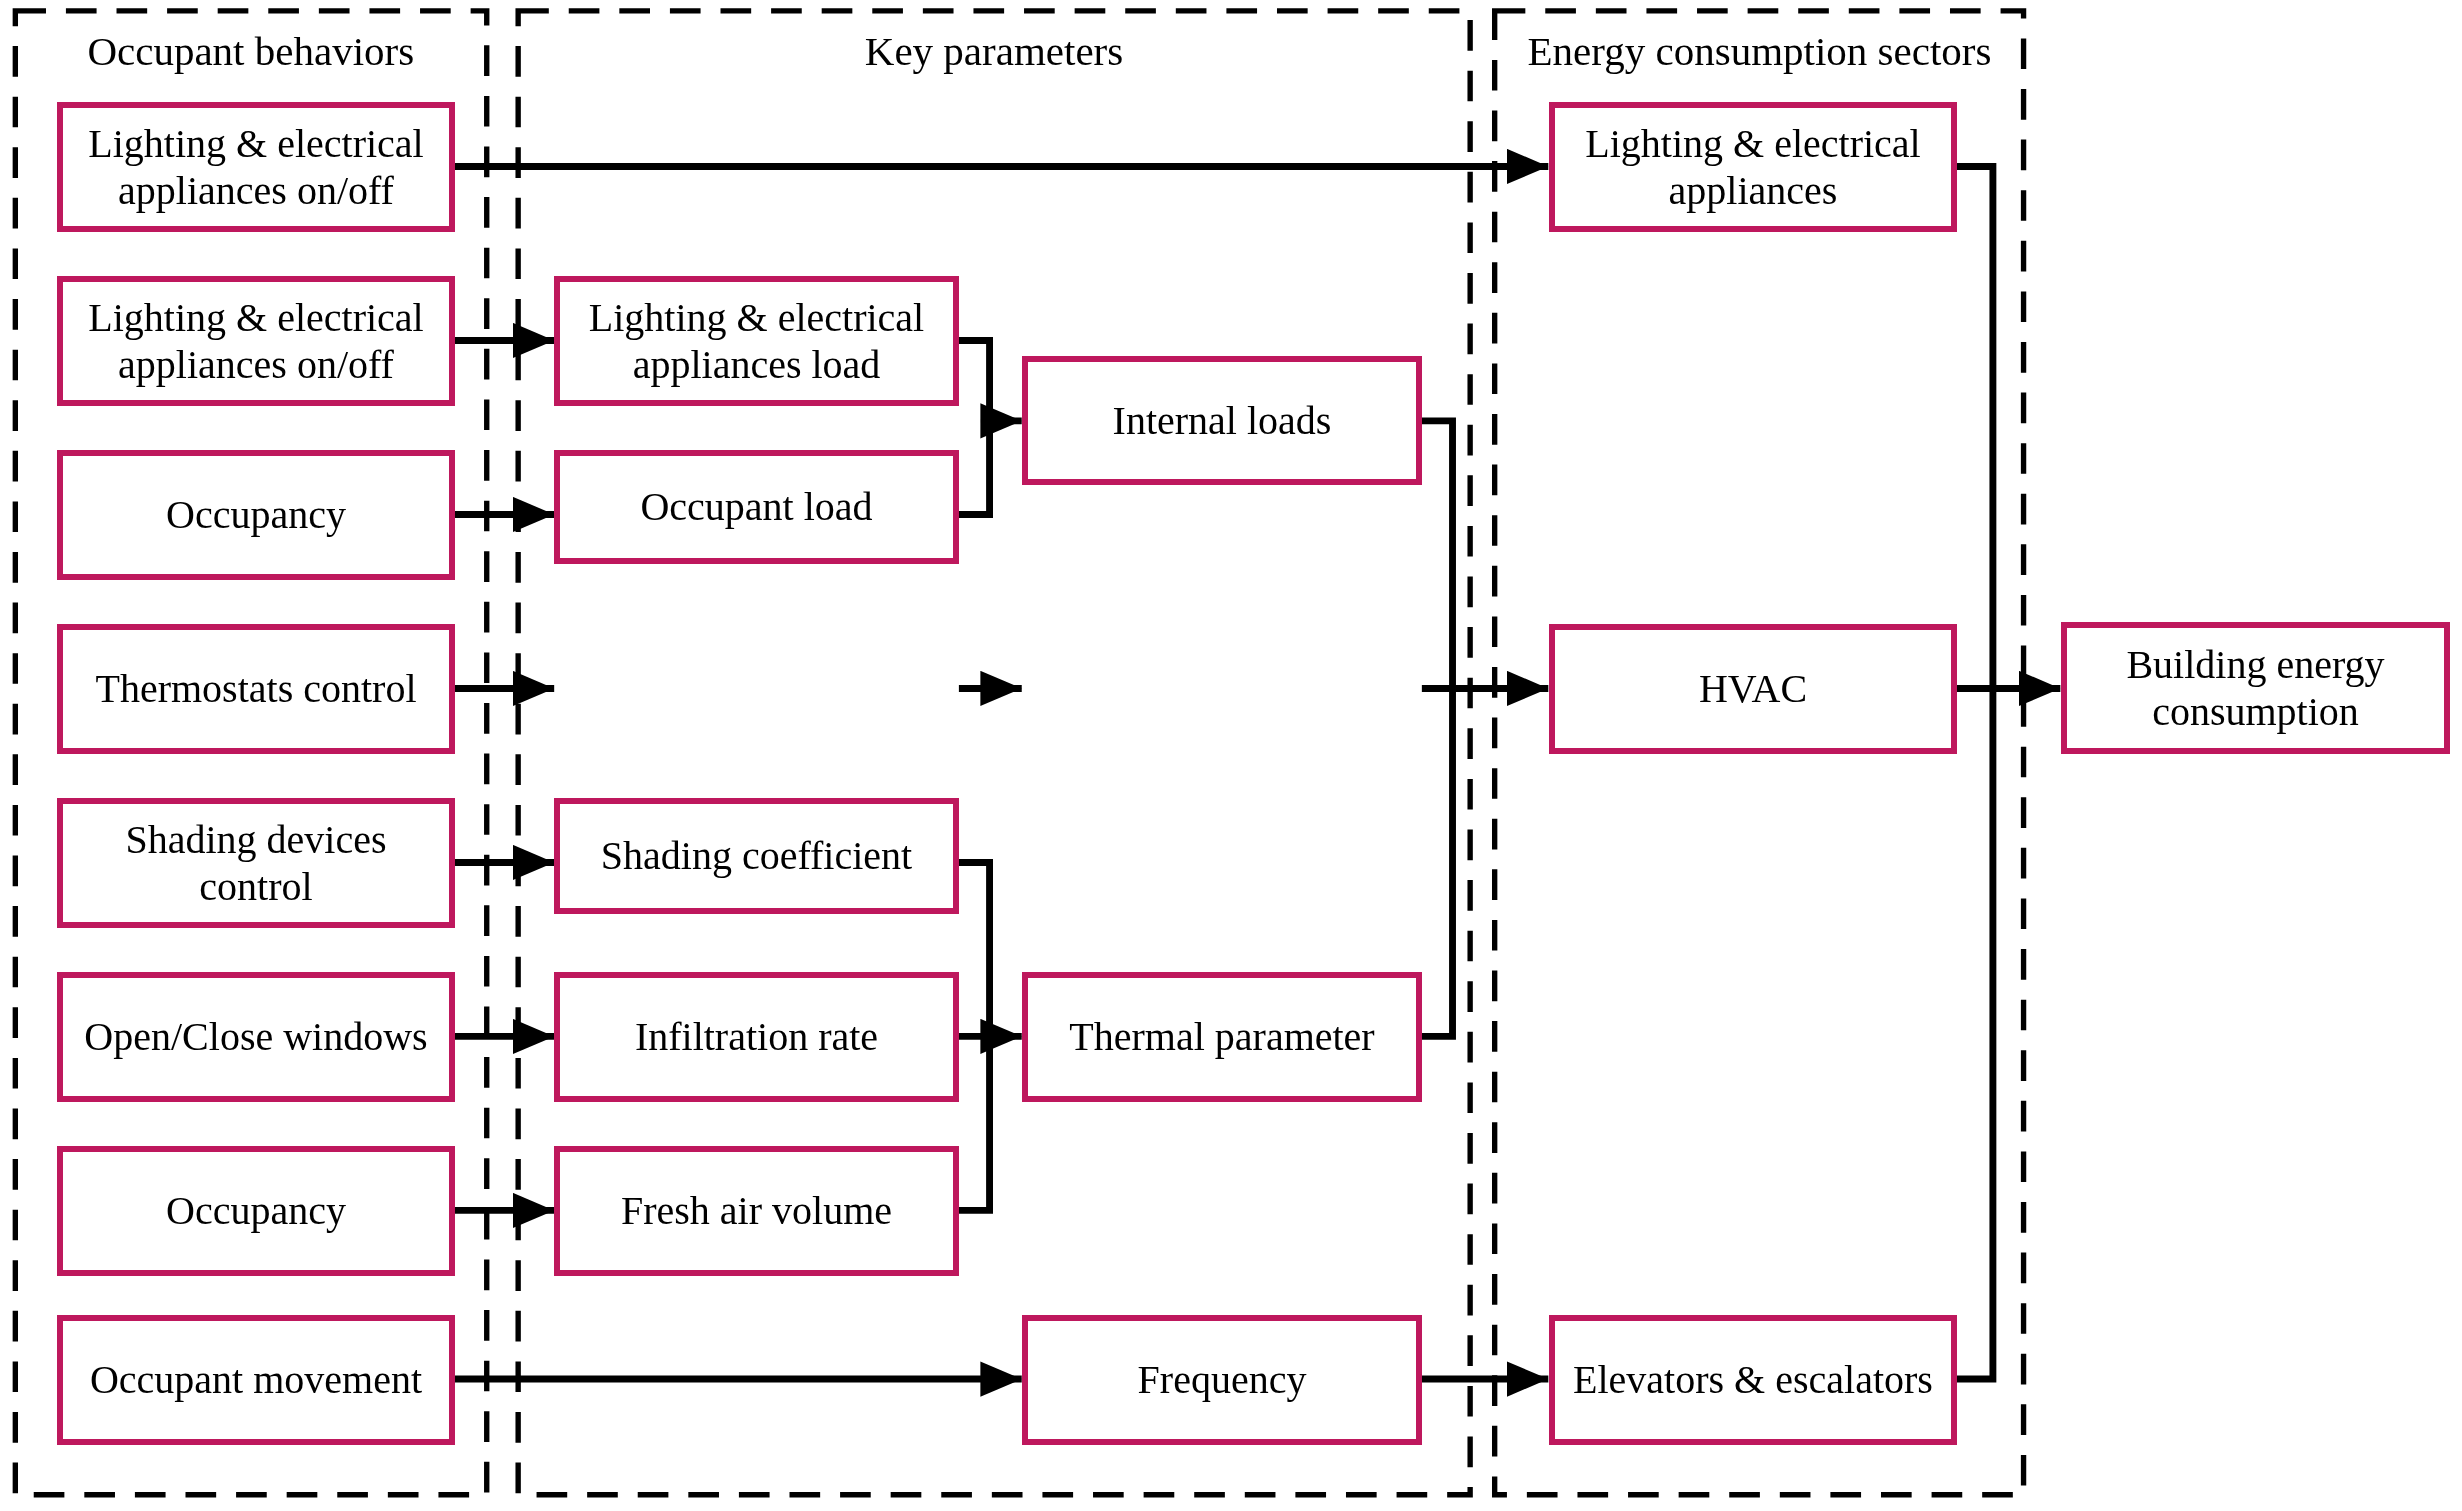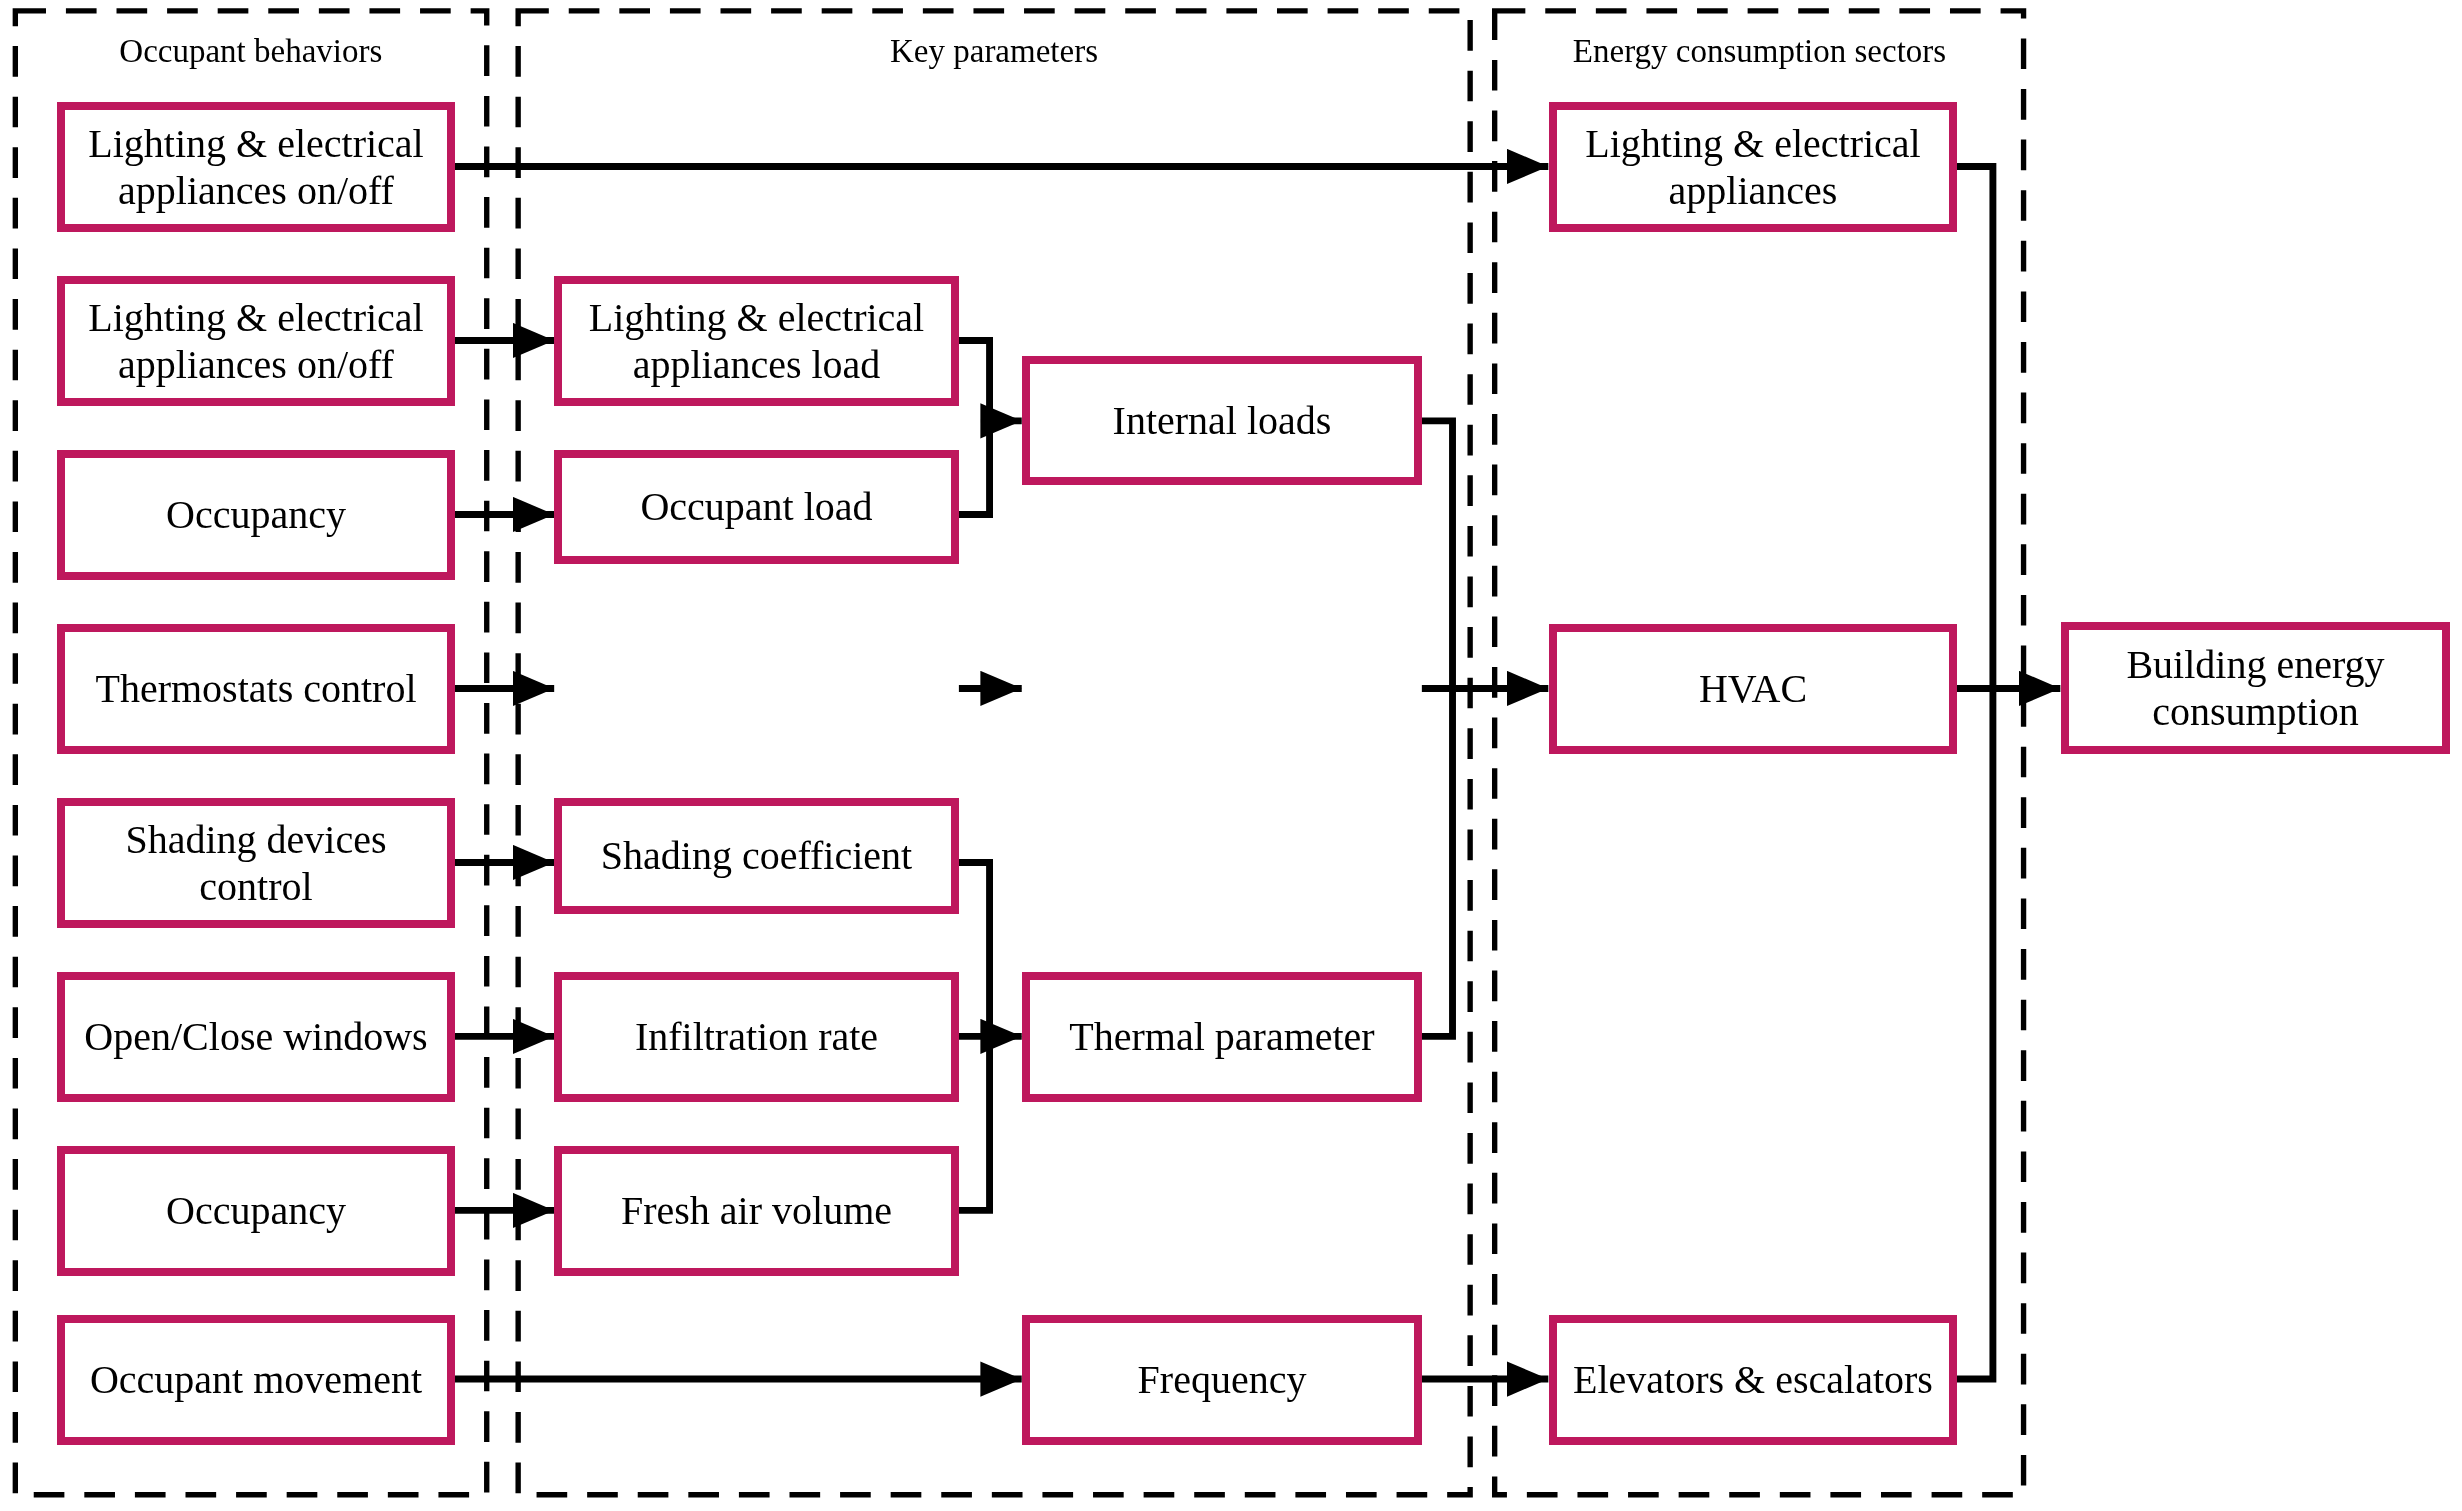--- a/index.html
+++ b/index.html
@@ -1,22 +1,22 @@
 <!DOCTYPE html>
 <html style="font-size:12.3px"><head>
 <meta charset="utf-8">
 <style>
   html,body{margin:0;padding:0;background:#ffffff;}
   body{width:2462px;height:1511px;position:relative;
        font-family:"Liberation Serif","DejaVu Serif",serif;color:#000;}
   #canvas{position:absolute;left:0;top:0;width:2462px;height:1511px;background:#fff;}
   #wires{position:absolute;left:0;top:0;width:2462px;height:1511px;}
-  .panel-title{position:absolute;text-align:center;font-size:33px;line-height:46px;
+  .panel-title{position:absolute;text-align:center;font-size:41px;line-height:46px;
                white-space:pre-line;}
-  .box{position:absolute;border:8px solid #be185d;background:#fff;box-sizing:border-box;
+  .box{position:absolute;border:6px solid #be185d;background:#fff;box-sizing:border-box;
        display:flex;align-items:center;justify-content:center;text-align:center;
        font-size:40px;line-height:1.18;white-space:pre-line;padding:0 4.6px;}
 </style>
 </head>
 <body>
 
 <div id="canvas">
 
   <svg id="wires" width="2462" height="1511" viewBox="0 0 3212 1971" fill="none" stroke="#000" stroke-width="9">
     <defs>

